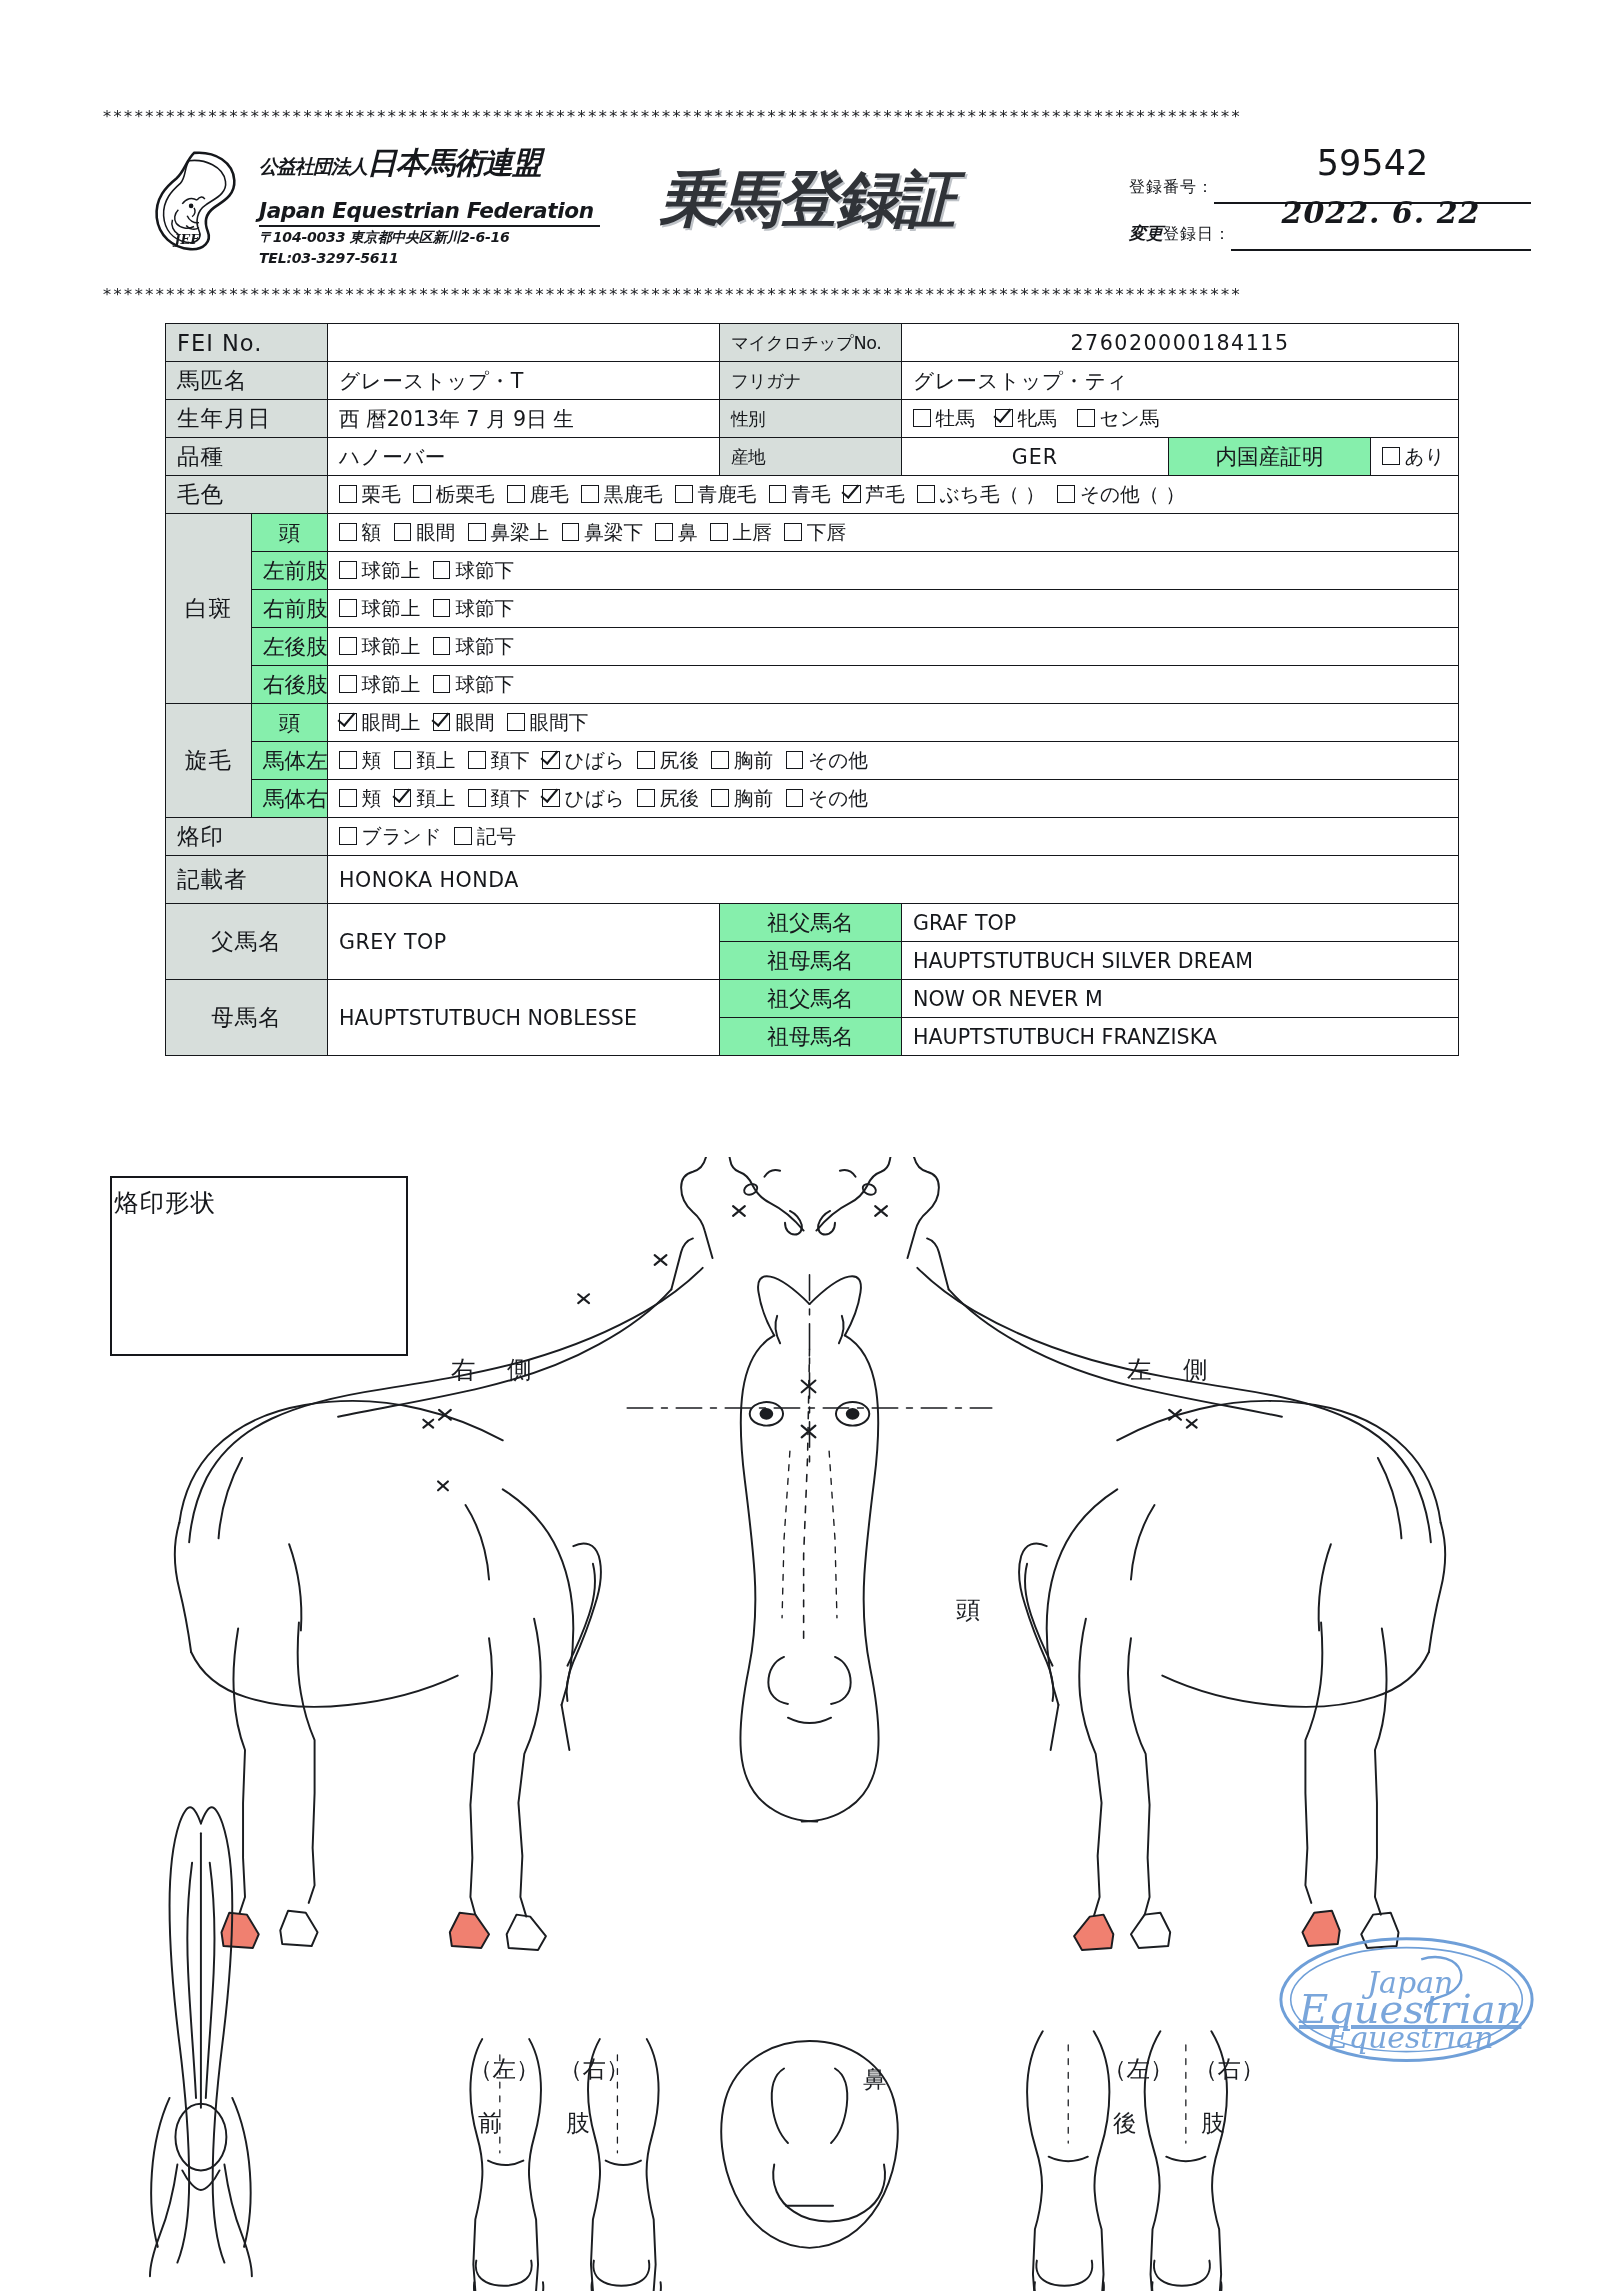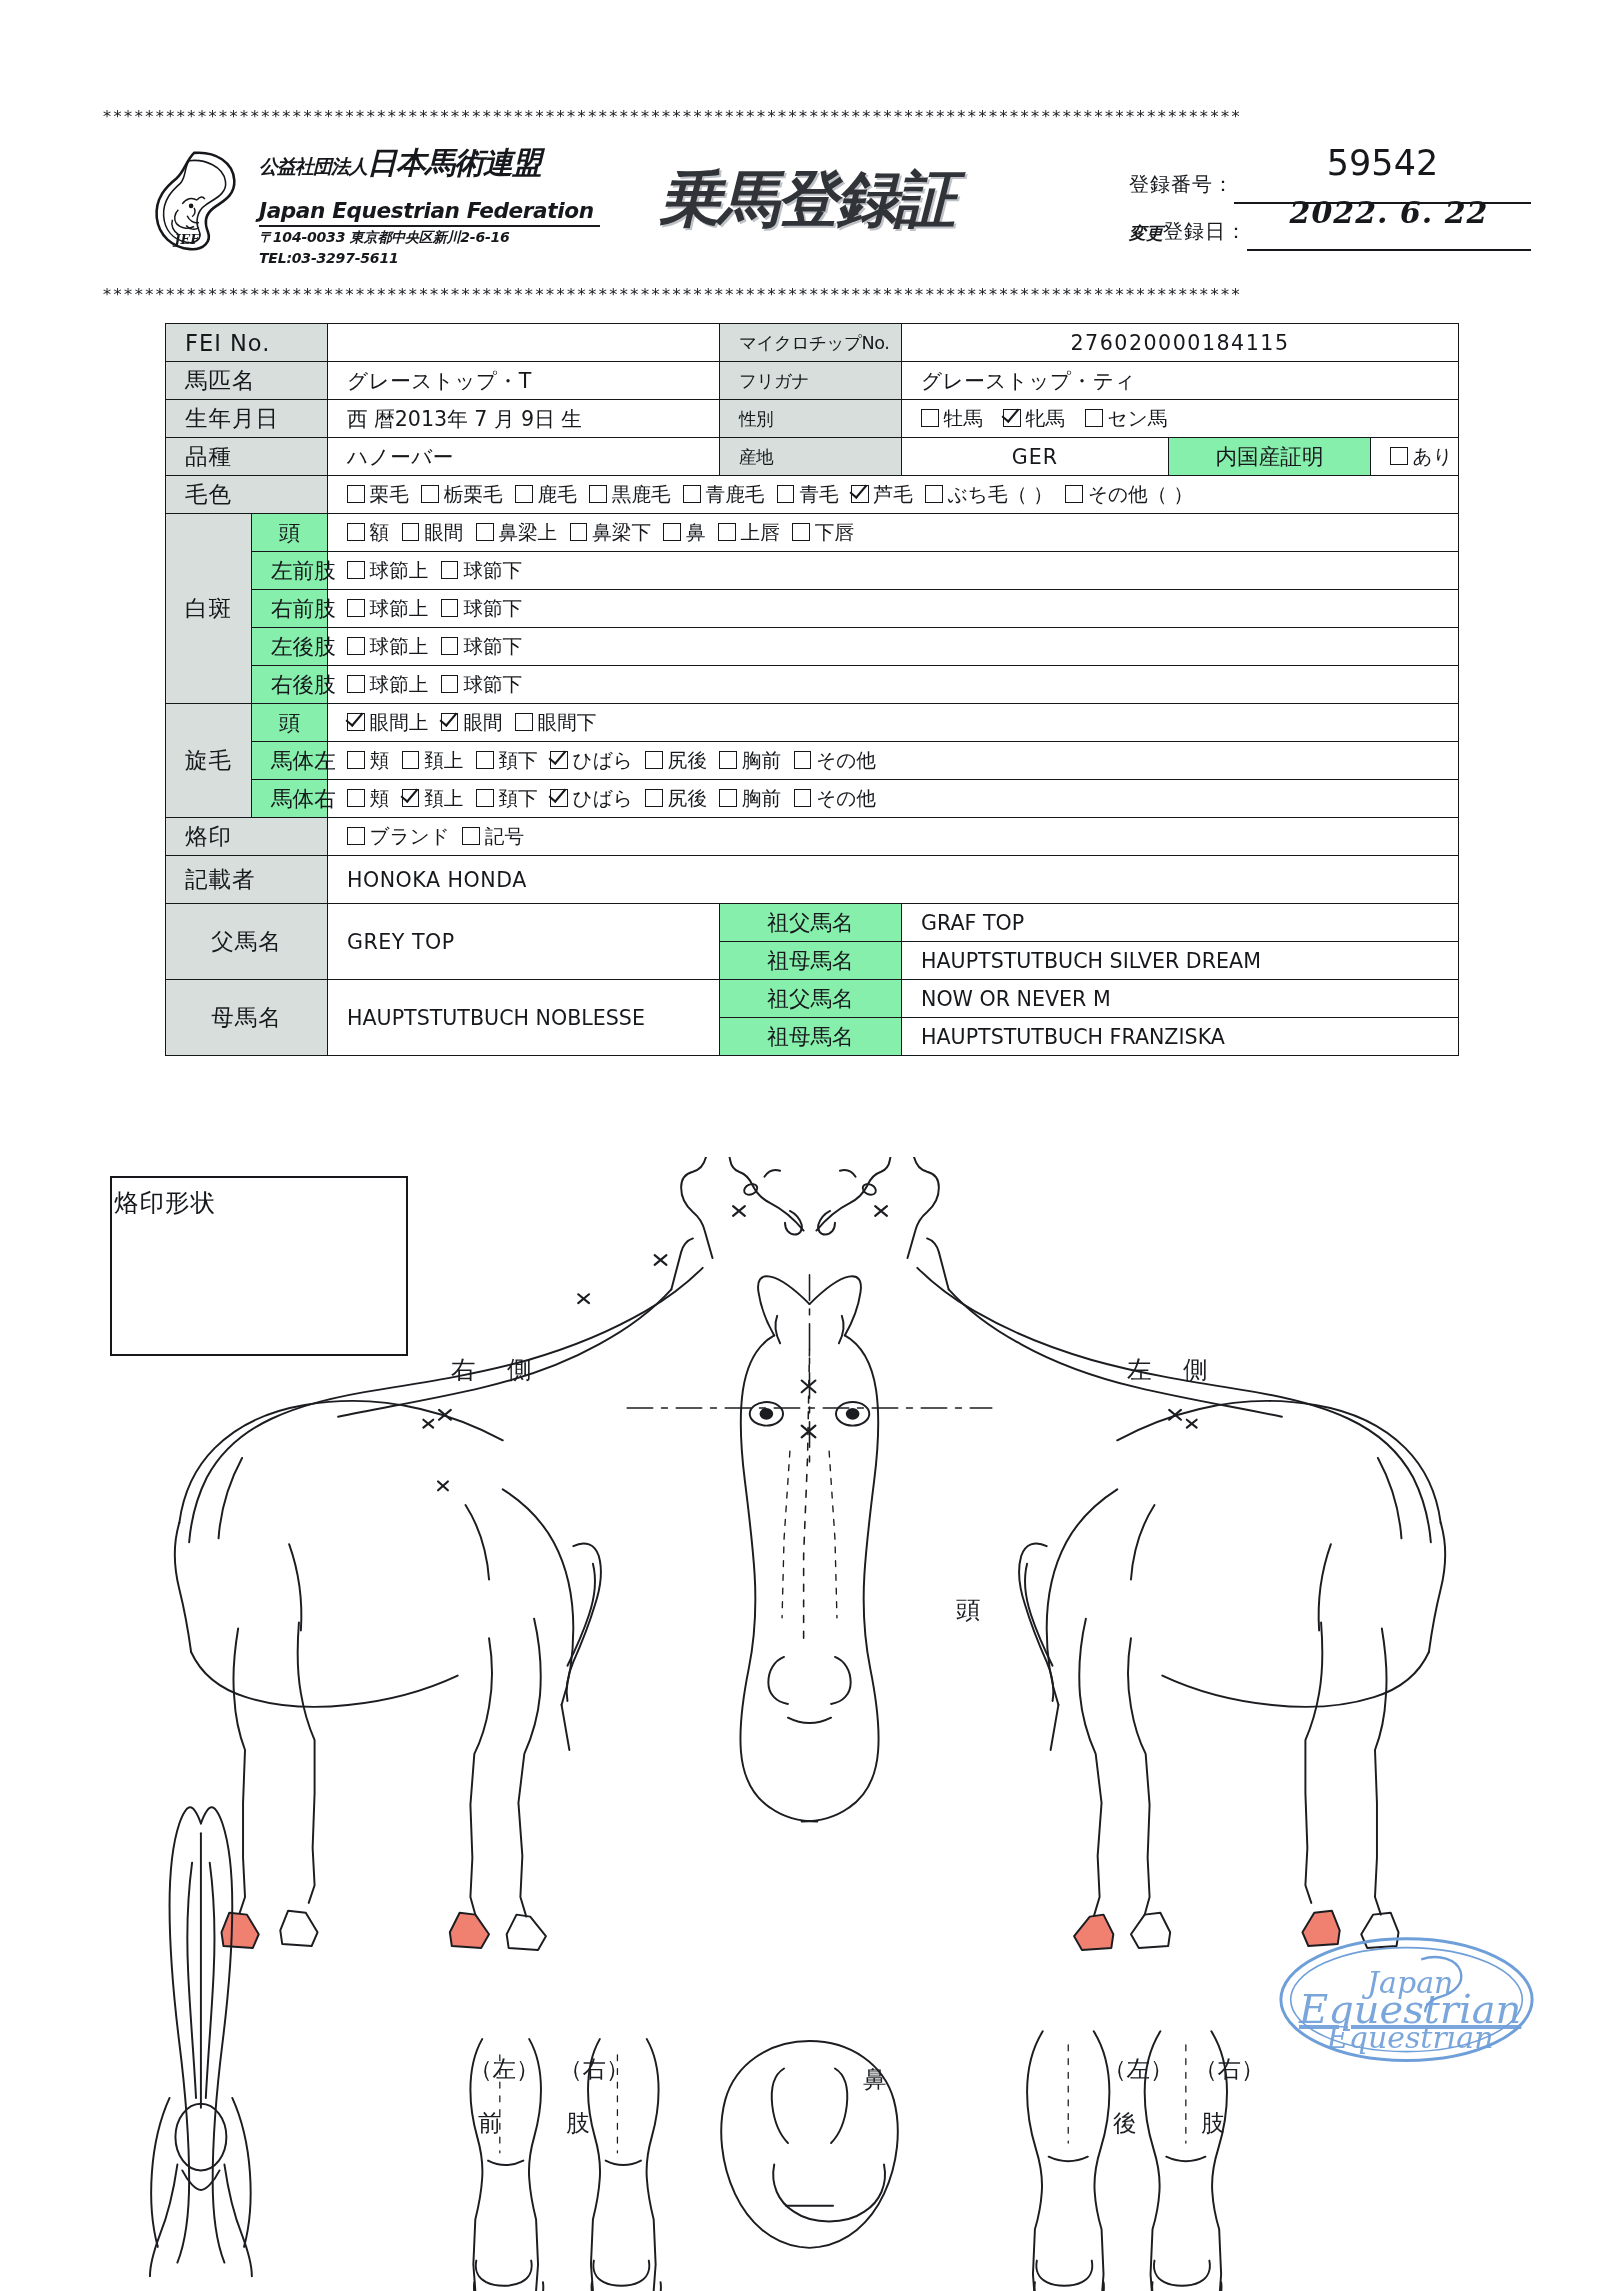--- a/index.html
+++ b/index.html
@@ -48,21 +48,21 @@
     position:absolute;left:659px;top:159px;
     font-size:61px;font-weight:bold;font-style:italic;
     letter-spacing:-2px;
     color:#303338;
     text-shadow:2px 2px 0 #bfc3c8;
     white-space:nowrap;
   }
 
   .reg-wrap{position:absolute;left:1129px;top:157px;width:402px;}
   .reg-row{display:flex;align-items:flex-end;height:47px;}
-  .reg-label{font-size:20px;letter-spacing:1px;white-space:nowrap;padding-bottom:5.9px;}
+  .reg-label{font-size:16px;letter-spacing:1px;white-space:nowrap;padding-bottom:5.9px;}
   .reg-label.hand{
     font-family:"DejaVu Serif","Liberation Serif",serif;
     font-style:italic;font-weight:bold;font-size:17px;letter-spacing:0;
   }
   .reg-value{
     flex:1;border-bottom:2.5px solid #15171b;
     text-align:center;font-size:35px;padding-bottom:19px;white-space:nowrap;
   }
   .reg-value.hand{
     font-family:"DejaVu Serif","Liberation Serif",serif;
@@ -70,21 +70,21 @@
   }
 
   
   .tbl{
     position:absolute;left:165px;top:323px;width:1294px;
     border-collapse:collapse;
     table-layout:fixed;
   }
   .tbl td{
     border:1.6px solid #15171b;
-    padding:0 19px;
+    padding:0 11px;
     font-size:20.6px;
     height:37px;
     vertical-align:middle;
     background:#fff;
   }
   .tbl td.hd{
     background:#d7dedb;
     font-size:22.5px;
     letter-spacing:1px;
     font-weight:normal;

